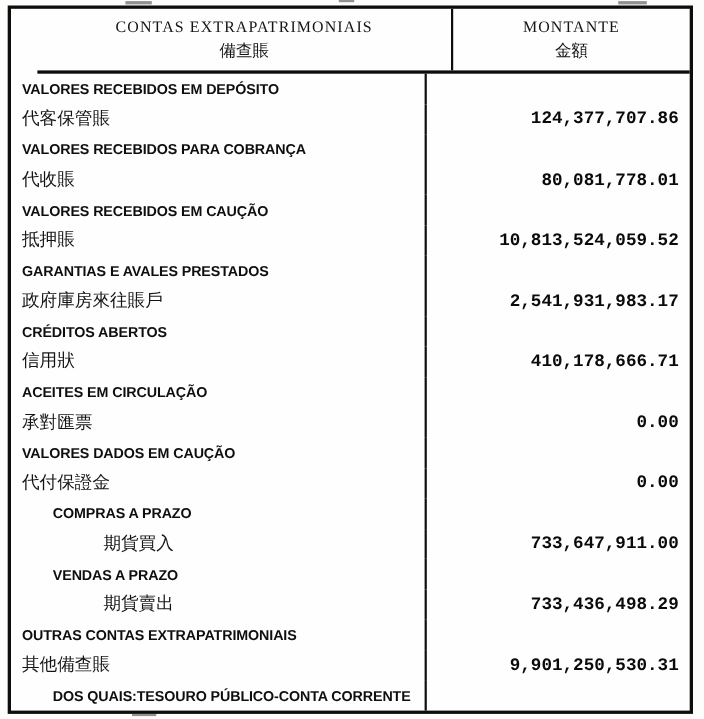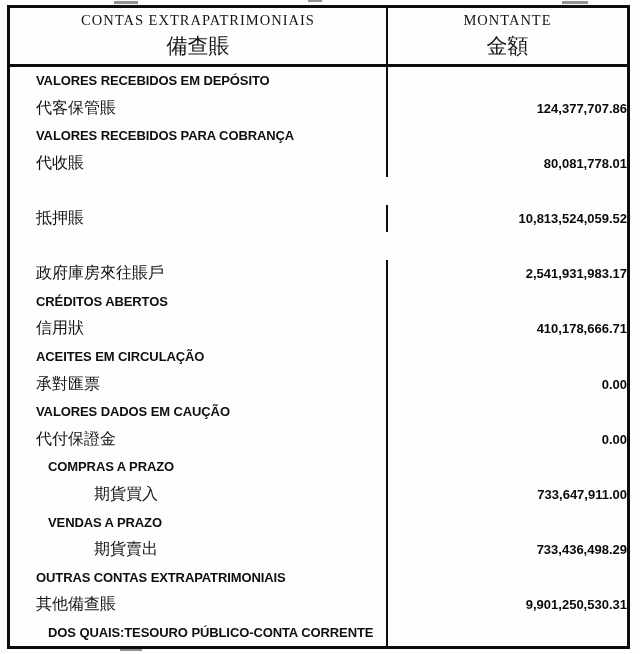--- a/index.html
+++ b/index.html
@@ -21,20 +21,21 @@
     box-sizing: border-box;
     display: flex;
     flex-direction: column;
     background: #fefefe;
   }
   .header-row {
     display: flex;
     height: 56px;
     flex-shrink: 0;
     border-bottom: 3px solid #0d0d0d;
+    margin-left: 24px;
   }
   .hcell {
     display: flex;
     flex-direction: column;
     align-items: center;
     justify-content: center;
     gap: 3px;
     box-sizing: border-box;
   }
   .hcell.left {
@@ -44,48 +45,49 @@
   .hcell.right { flex: 1; border-radius: 17px; }
   .h-pt {
     font-family: "Liberation Serif", "DejaVu Serif", serif;
     font-size: 14.5px;
     letter-spacing: 1px;
     color: #141414;
     white-space: nowrap;
   }
   .h-zh {
     font-family: "Liberation Serif", "DejaVu Serif", serif;
-    font-size: 21px;
+    font-size: 15px;
     color: #141414;
     white-space: nowrap;
   }
   .table-body {
     flex: 1;
     display: flex;
     flex-direction: column;
   }
   .row { display: flex; flex: 1; min-height: 0; }
   .cell-label {
     width: 378px;
     box-sizing: border-box;
     border-right: 2px solid #0d0d0d;
     display: flex;
     align-items: center;
-    padding-left: 26px;
+    padding-left: 10px;
     overflow: hidden;
     white-space: nowrap;
   }
   .cell-amount {
     flex: 1;
     display: flex;
     align-items: center;
     justify-content: flex-end;
-    font-family: Liberation Sans, sans-serif;
+    padding-right: 10px;
+    font-family: Liberation Mono, monospace;
     font-weight: bold;
-    font-size: 13px;
+    font-size: 16px;
     color: #0a0a0a;
     white-space: nowrap;
   }
   .cell-label.pt {
     font-family: "Liberation Sans", "DejaVu Sans", sans-serif;
     font-weight: bold;
     font-size: 13px;
     letter-spacing: -0.1px;
     color: #0e0e0e;
   }
@@ -136,29 +138,31 @@
     <div class="cell-label pt indent-0">VALORES RECEBIDOS PARA COBRANÇA</div>
     <div class="cell-amount"></div>
   </div>
 
   <div class="row">
     <div class="cell-label zh indent-0">代收賬</div>
     <div class="cell-amount">80,081,778.01</div>
   </div>
 
   <div class="row">
+    <div class="cell-label pt indent-0">VALORES RECEBIDOS EM CAUÇÃO</div>
     <div class="cell-amount"></div>
   </div>
 
   <div class="row">
     <div class="cell-label zh indent-0">抵押賬</div>
     <div class="cell-amount">10,813,524,059.52</div>
   </div>
 
   <div class="row">
+    <div class="cell-label pt indent-0">GARANTIAS E AVALES PRESTADOS</div>
     <div class="cell-amount"></div>
   </div>
 
   <div class="row">
     <div class="cell-label zh indent-0">政府庫房來往賬戶</div>
     <div class="cell-amount">2,541,931,983.17</div>
   </div>
 
   <div class="row">
     <div class="cell-label pt indent-0">CRÉDITOS ABERTOS</div>

